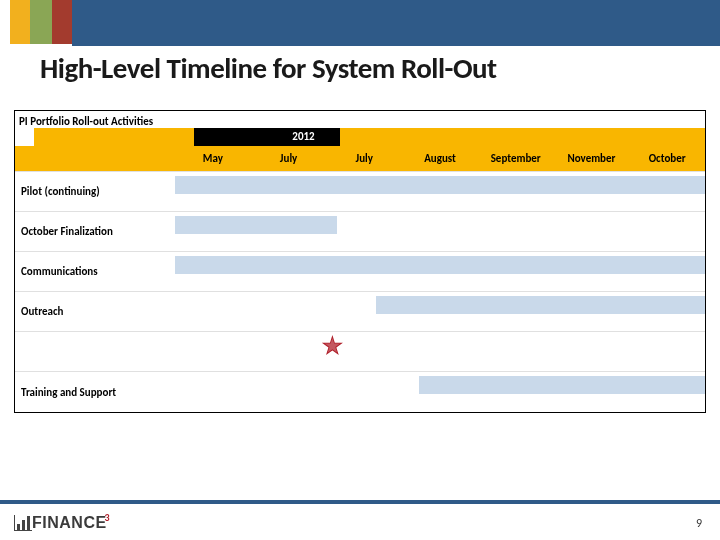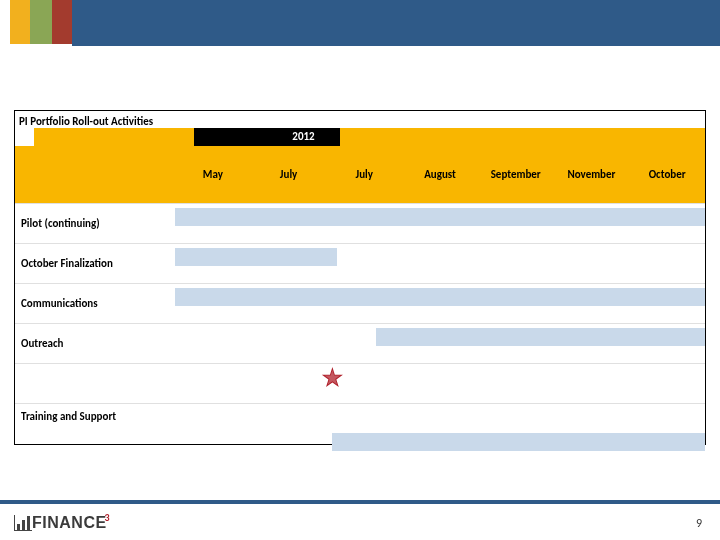--- a/index.html
+++ b/index.html
@@ -13,26 +13,26 @@
   .b2 { left: 30px; width: 22px; background: #8aa655; }
   .b3 { left: 52px; width: 20px; background: #a33b2e; }
   .b4 { left: 72px; width: 648px; height: 44px; background: #2f5a88; }
   .rule { position: absolute; top: 44px; left: 72px; width: 648px; height: 2px; background: #2f5a88; }
 
   .title { position: absolute; top: 50px; left: 40px; font-size: 29px; font-weight: 600; letter-spacing: -0.5px; color: #1a1a1a; }
 
   
   .tbl { position: absolute; top: 110px; left: 14px; width: 692px; border: 1px solid #000; }
   .row { display: flex; border-bottom: 1px solid #e0e0e0; align-items: flex-end; }
-  .row:last-child { border-bottom: none; flex-direction: column; }
+  .row:last-child { border-bottom: none; }
   .labelcell { width: 160px; font-size: 11px; font-weight: 700; padding: 6px 6px; background: #fff; }
   .header-top { background: #fff; }
   .header-months { background: #f9b600; }
   .header-months .labelcell { background: #f9b600; }
-  .monthcell { flex: 1; text-align: center; font-size: 11px; font-weight: 700; padding: 22px 2px; }
+  .monthcell { flex: 1; text-align: center; font-size: 11px; font-weight: 700; padding: 6px 2px; }
   .year { position: relative; }
   .year .yearlabel { position: absolute; left: 50%; transform: translateX(-50%); top: 2px; color: #fff; font-size: 11px; font-weight: 700; }
   .yearband { background: #000; height: 18px; }
 
   .datarow { height: 40px; align-items: stretch; }
   .datarow .labelcell { background: #fff; display: flex; align-items: center; }
   .cells { flex: 1; position: relative; display: flex; }
   .c { flex: 1; border-left: 0px solid transparent; }
   .bar { position: absolute; top: 4px; height: 18px; background: #c9d9ea; }
 
@@ -69,20 +69,21 @@
 
 <div class="slide">
   <div class="top-blocks">
     <div class="blk b1"></div>
     <div class="blk b2"></div>
     <div class="blk b3"></div>
     <div class="blk b4"></div>
   </div>
   <div class="rule"></div>
 
+  <div class="title">High-Level Timeline for System Roll-Out</div>
 
   <div class="tbl">
 
     <div class="row header-top" style="border-bottom:none;">
       <div class="labelcell" style="width:auto; padding:4px 4px 0 4px;">PI Portfolio Roll-out Activities</div>
     </div>
 
     <div class="row year" style="border-bottom:none;padding-left:19px;">
       <div class="labelcell" style="background:#f9b600; height:18px; padding:0;"></div>
       <div style="flex:1; display:flex;">

